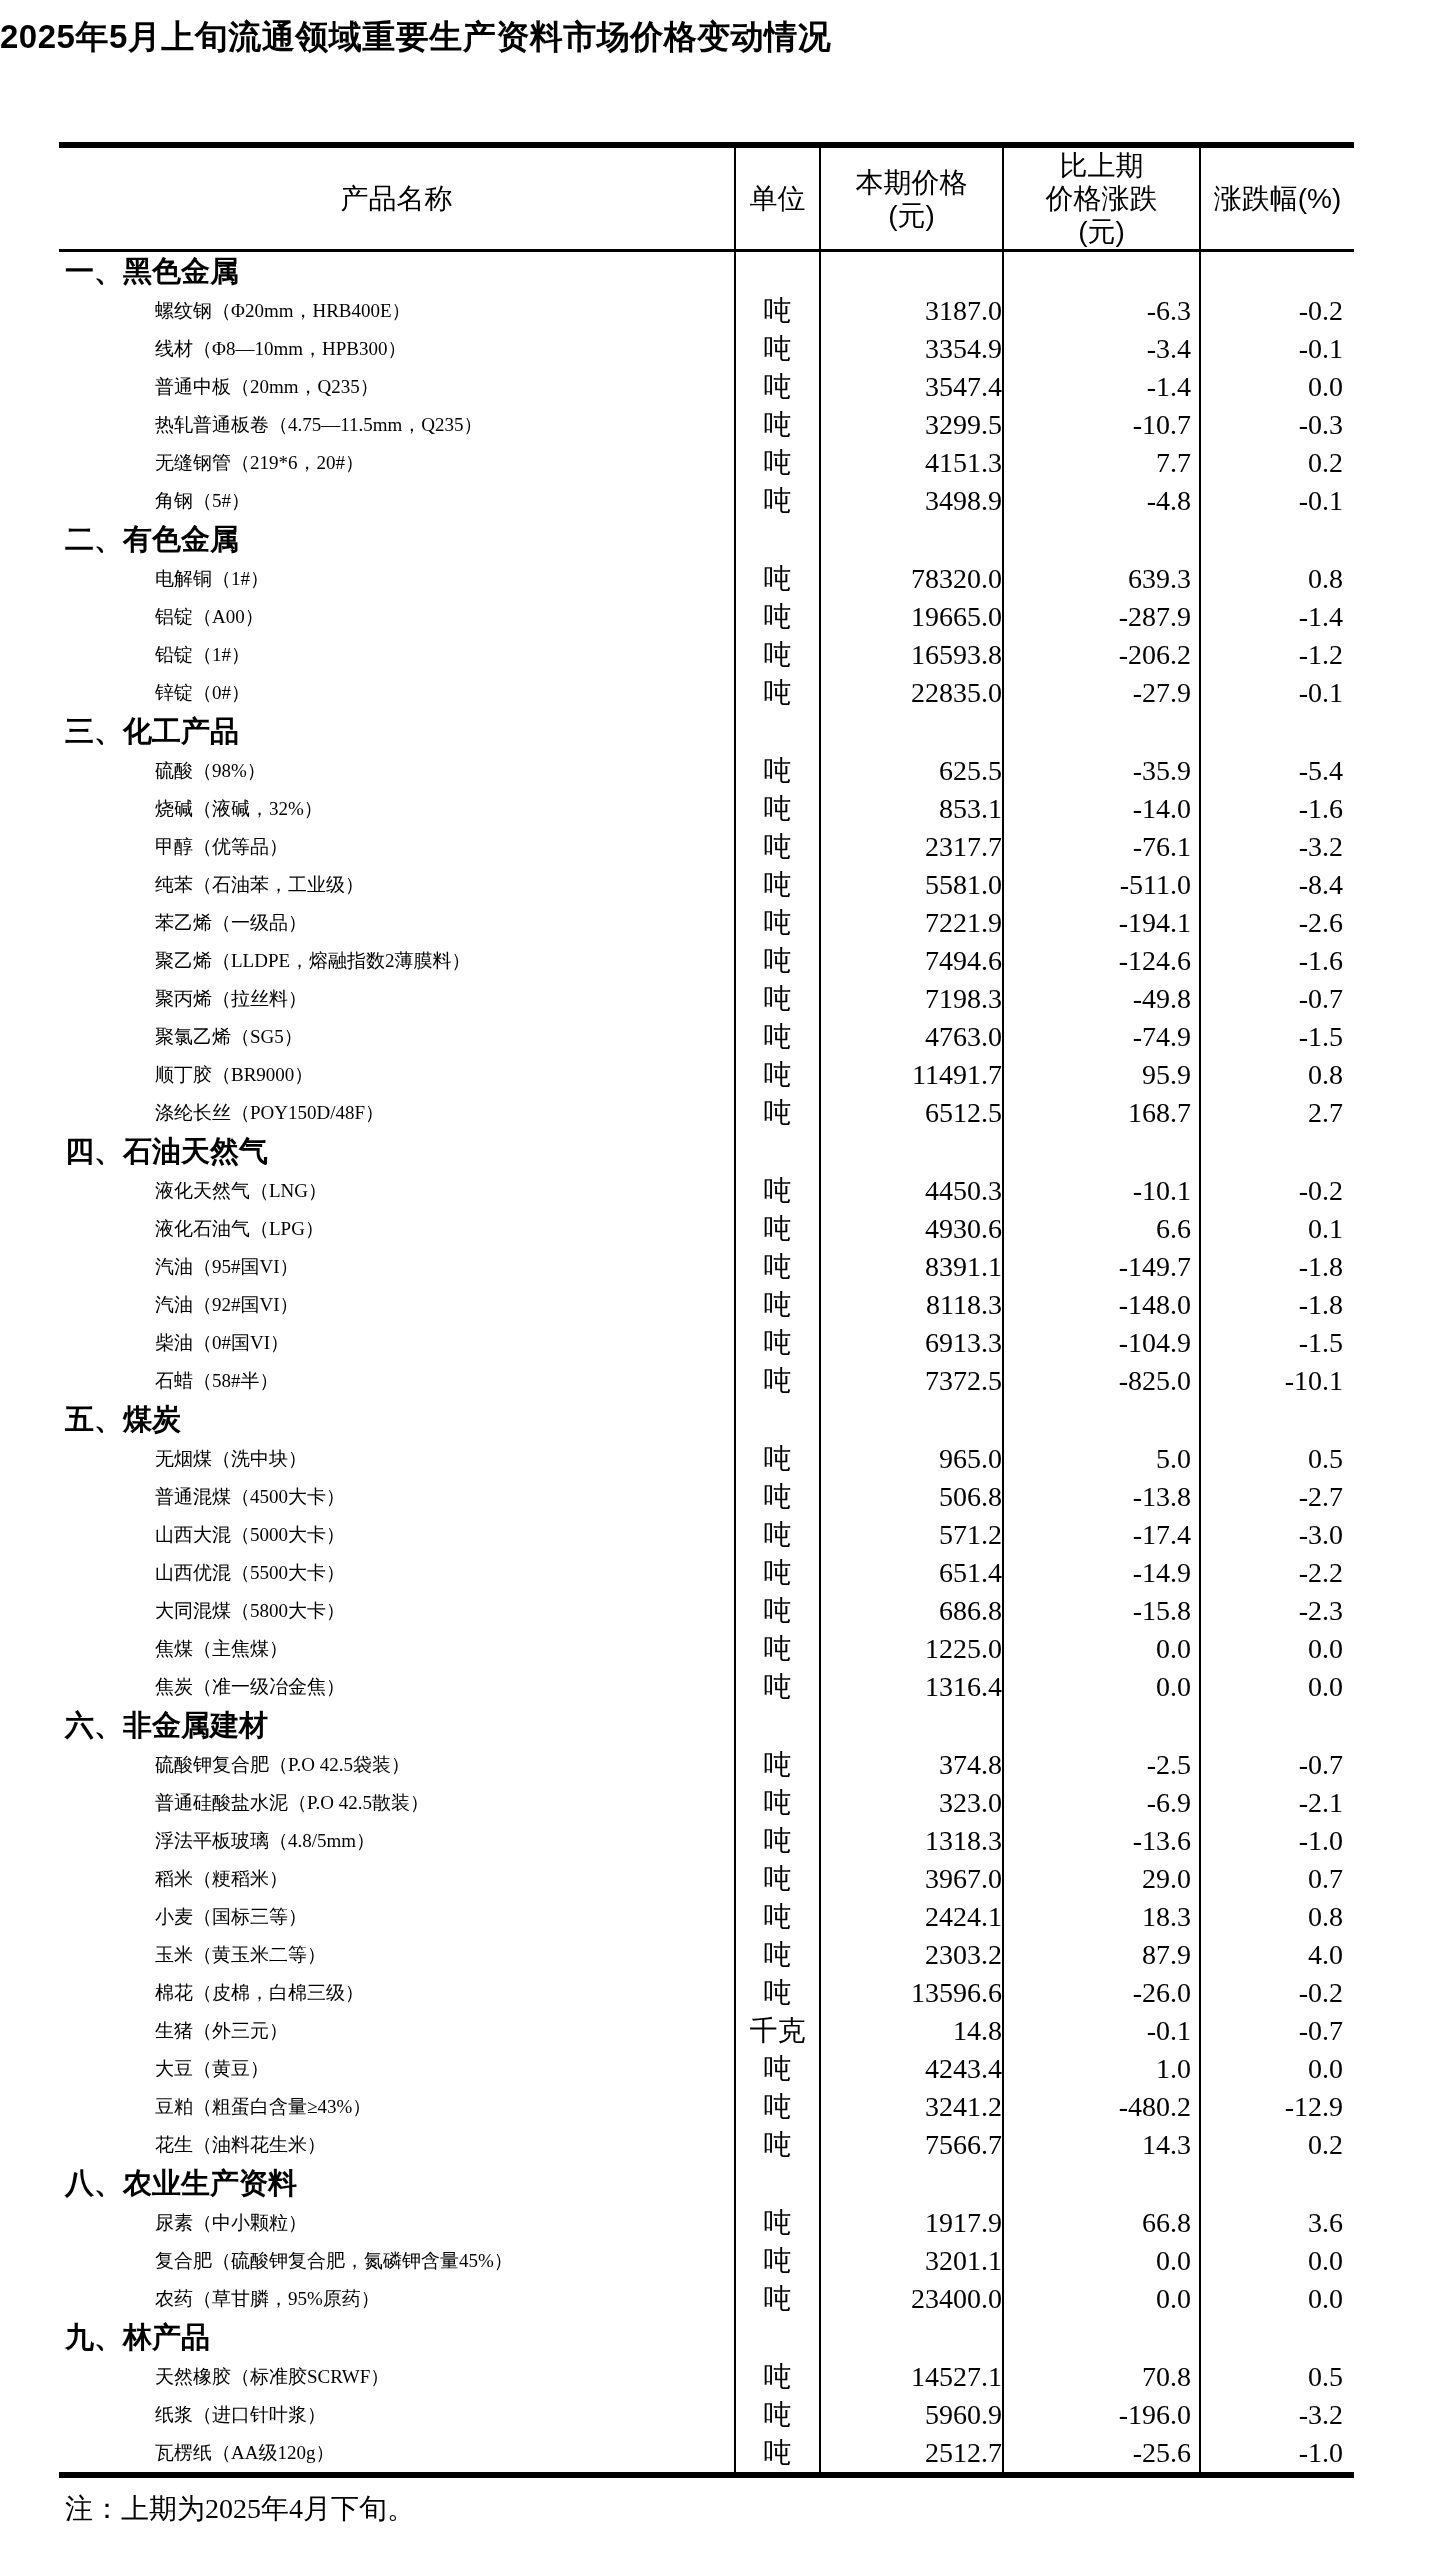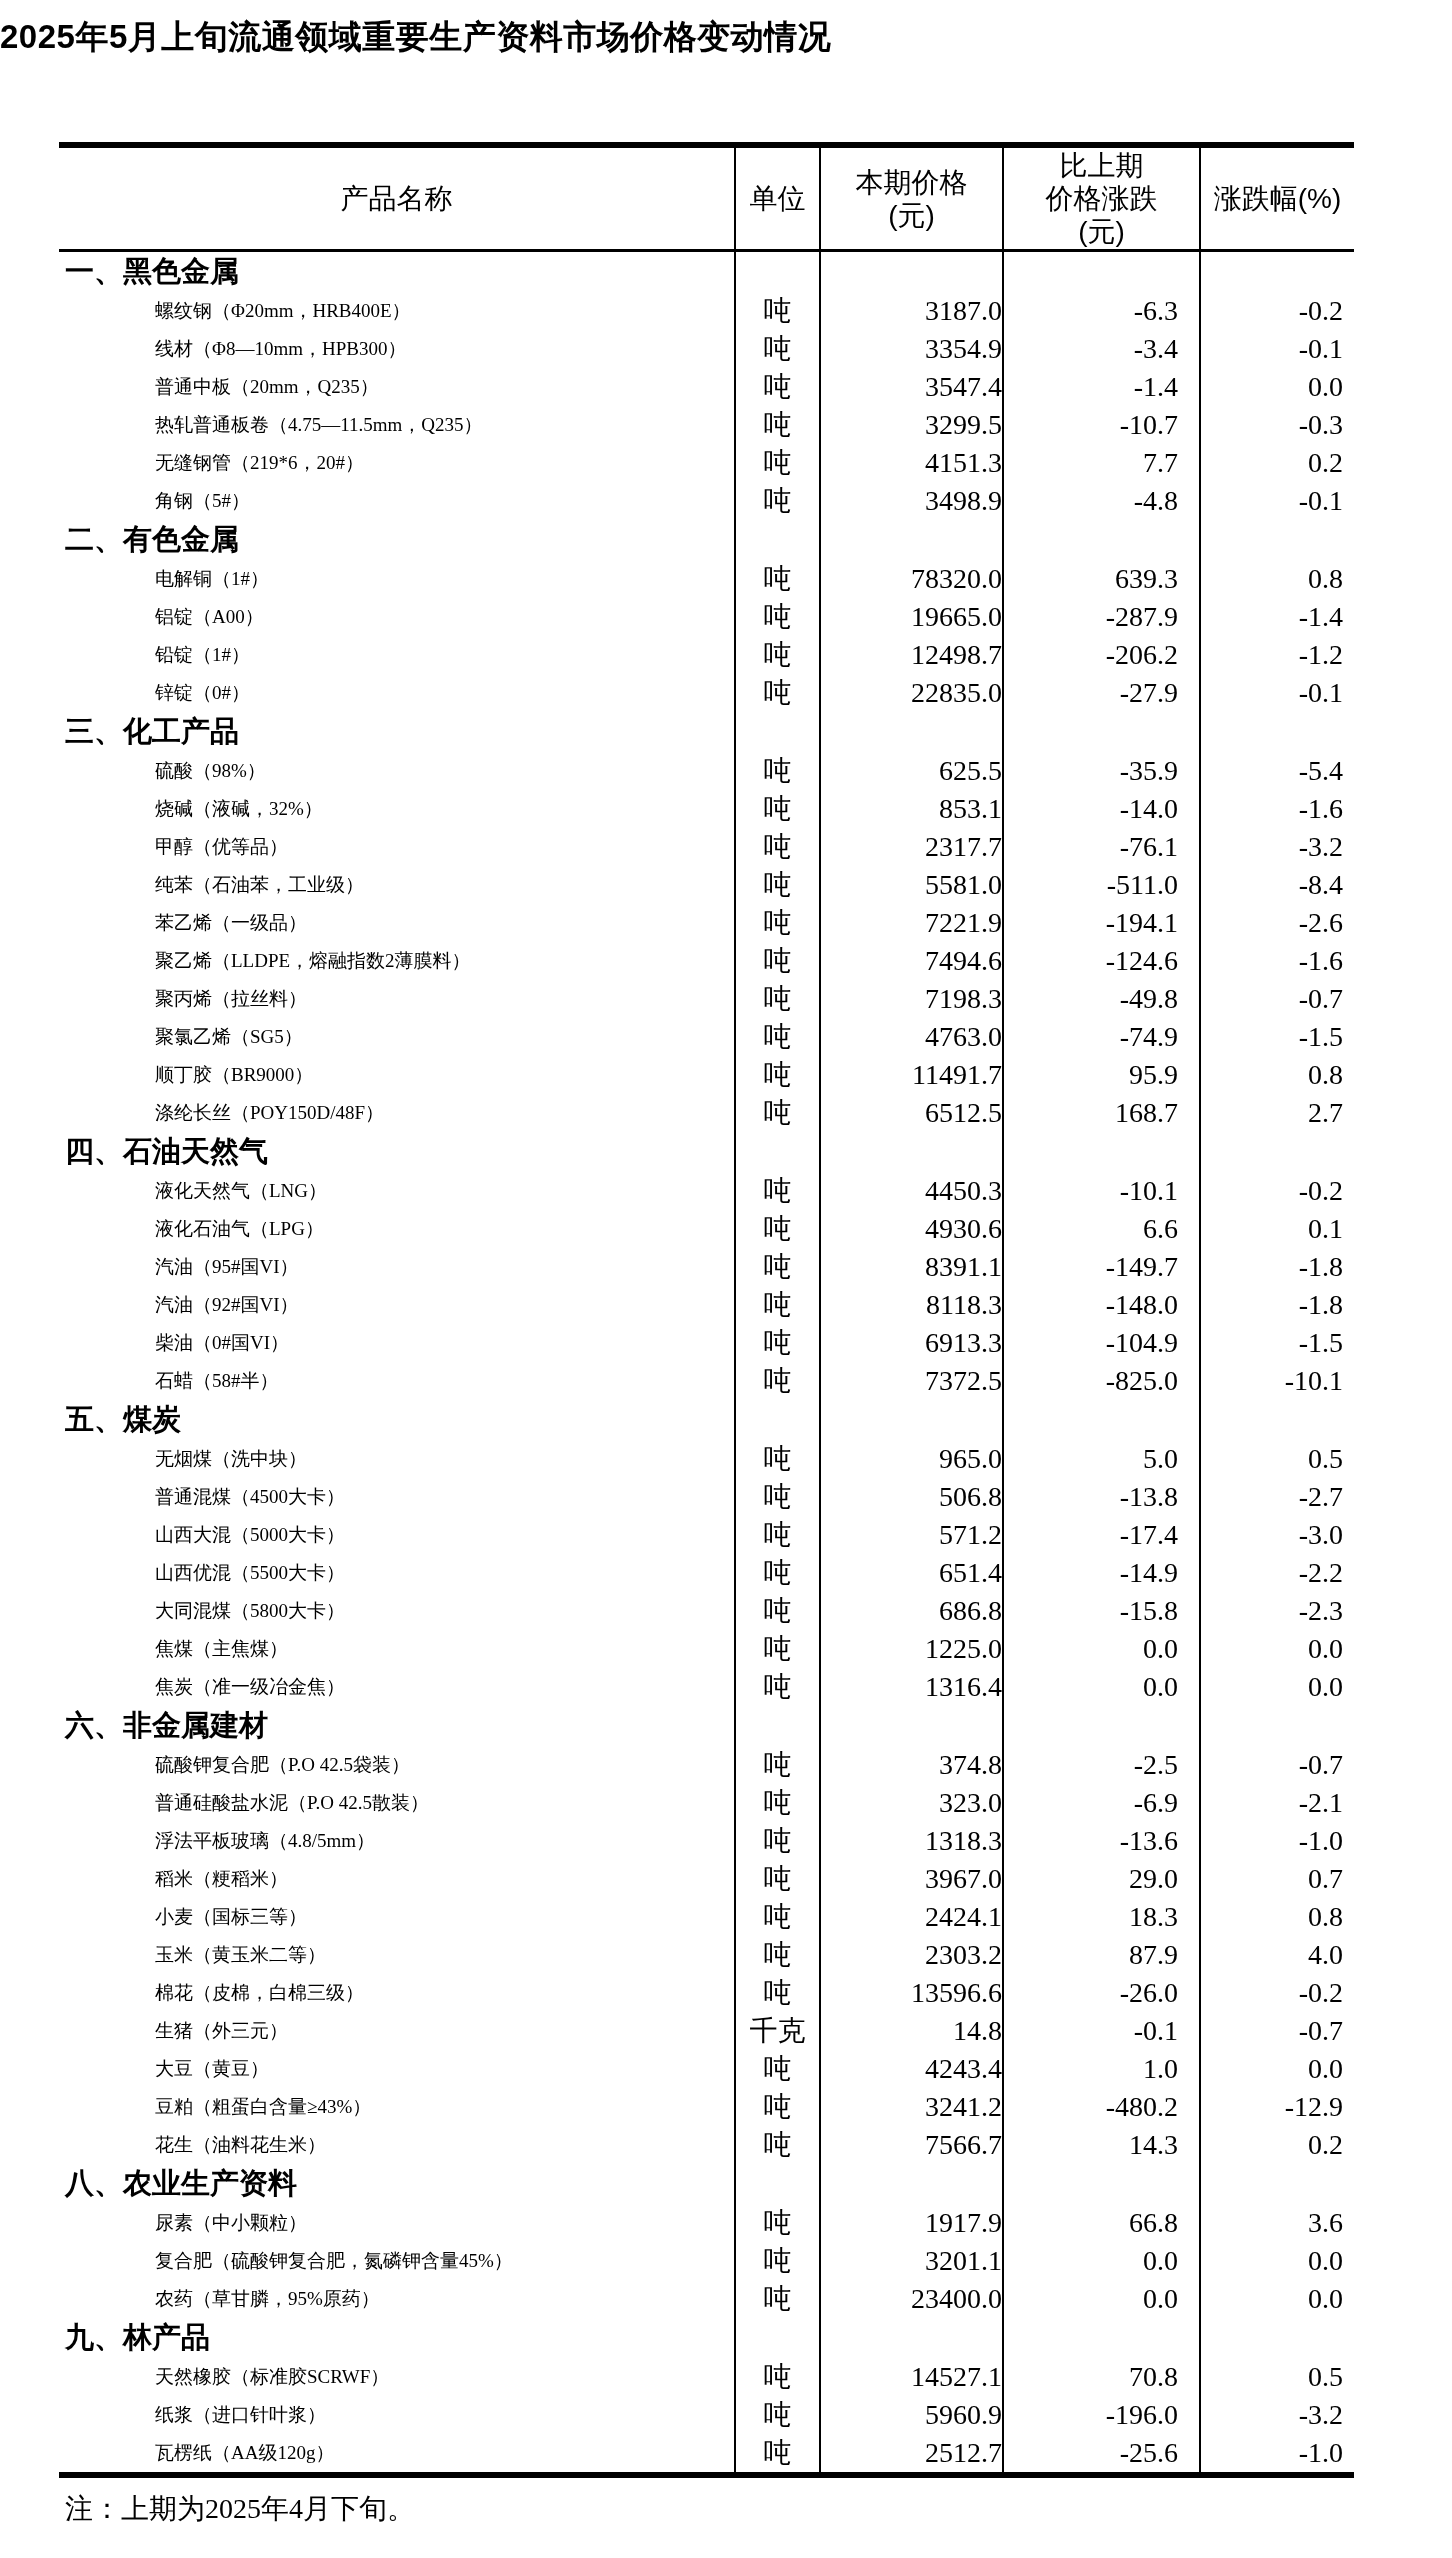--- a/index.html
+++ b/index.html
@@ -61,21 +61,21 @@
   }
   td.cell-unit {
     text-align: center;
     font-size: 28px;
   }
   td.cell-num {
     text-align: right;
     font-size: 28px;
   }
   td.cell-price  { padding-right: 0; }
-  td.cell-change { padding-right: 21px; }
+  td.cell-change { padding-right: 8px; }
   td.cell-pct    { padding-right: 11px; }
   tr.section-row td.cell-section {
     font-family: "Liberation Sans", "DejaVu Sans", sans-serif;
     font-weight: bold;
     font-size: 29px;
     text-align: left;
     padding-left: 6px;
   }
   .footnote {
     margin: 14px 0 0 65px;
@@ -175,21 +175,21 @@
       <tr class="data-row">
     <td class="cell-name">铝锭（A00）</td>
     <td class="cell-unit vline">吨</td>
     <td class="cell-num cell-price vline">19665.0</td>
     <td class="cell-num cell-change vline">-287.9</td>
     <td class="cell-num cell-pct vline">-1.4</td>
   </tr>
       <tr class="data-row">
     <td class="cell-name">铅锭（1#）</td>
     <td class="cell-unit vline">吨</td>
-    <td class="cell-num cell-price vline">12498.7</td>
+    <td class="cell-num cell-price vline">16593.8</td>
     <td class="cell-num cell-change vline">-206.2</td>
     <td class="cell-num cell-pct vline">-1.2</td>
   </tr>
       <tr class="data-row">
     <td class="cell-name">锌锭（0#）</td>
     <td class="cell-unit vline">吨</td>
     <td class="cell-num cell-price vline">22835.0</td>
     <td class="cell-num cell-change vline">-27.9</td>
     <td class="cell-num cell-pct vline">-0.1</td>
   </tr>

